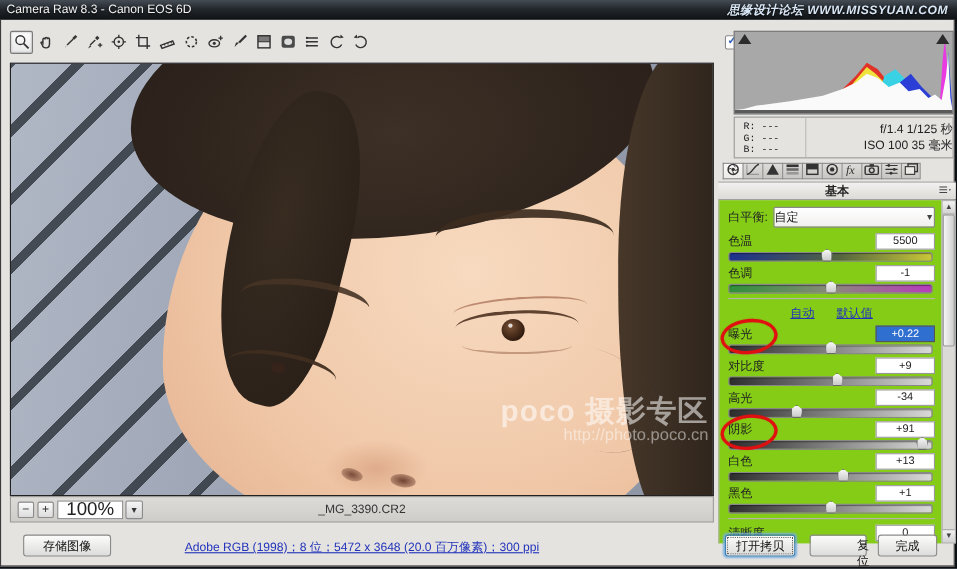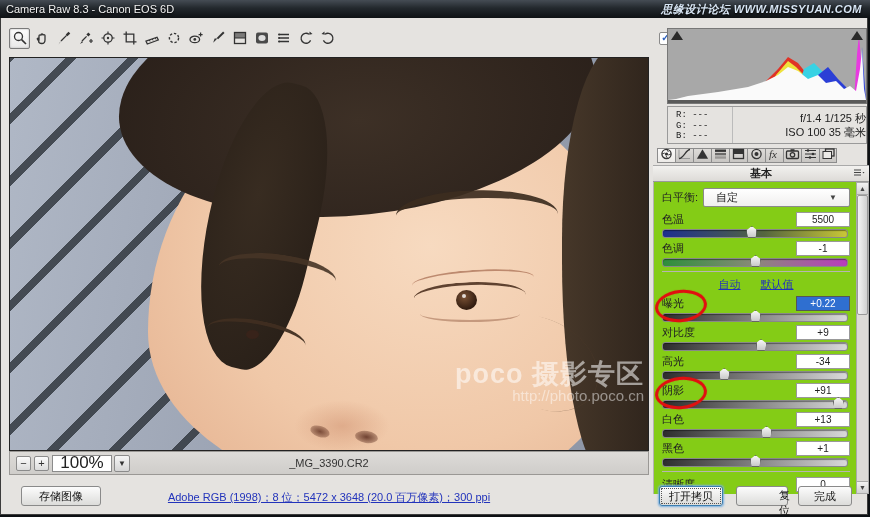--- a/index.html
+++ b/index.html
@@ -101,21 +101,21 @@
   .ptab.active{background:linear-gradient(#fbfaf9,#eceae7);}
   .pheader{position:absolute;left:0;top:147px;width:216px;height:15px;background:linear-gradient(#f2f1ef,#dddbd7);
     border-top:1px solid #aaa;border-bottom:1px solid #999;display:flex;align-items:center;justify-content:center;
     font-size:11px;font-weight:bold;color:#222;}
   .pmenu{position:absolute;right:4px;top:2px;cursor:pointer;}
   .pbody{position:absolute;left:0;top:164px;width:203px;height:312px;background:#84cc16;
     border-left:1px solid #b5b3b0;box-sizing:border-box;padding:6px 6px 0 8px;overflow:hidden;}
   .wbrow{display:flex;align-items:center;margin-bottom:5px;}
   .wblabel{font-size:11px;color:#222;white-space:nowrap;}
   .wbselect{flex:1;margin-left:5px;height:17px;background:linear-gradient(#fff,#f0efee);border:1px solid #8a8a8a;
-    border-radius:2px;font-size:11px;color:#222;display:flex;align-items:center;padding:0 12px;cursor:pointer;}
+    border-radius:2px;font-size:11px;color:#222;display:flex;align-items:center;padding:0 0;cursor:pointer;}
   .wbselect .arrow{margin-left:auto;font-size:8px;color:#444;}
   .srow{position:relative;margin-bottom:3px;}
   .srow-top{display:flex;align-items:center;height:15px;}
   .slabel{font-size:11px;color:#222;white-space:nowrap;}
   .sval{margin-left:auto;width:52px;height:13px;background:#fff;border:1px solid #999;font-size:10px;color:#222;
     display:flex;align-items:center;justify-content:center;}
   .sval.selected{background:#2f6fd0;color:#fff;border-color:#555;}
   .strack{position:relative;height:7px;margin:2px 2px 3px 0;border-radius:3px;border:1px solid #888;
     box-shadow:inset 0 1px 1px rgba(0,0,0,.4);}
   .track-tone{background:linear-gradient(90deg,#2d2d2d,#d9d9d9);}

